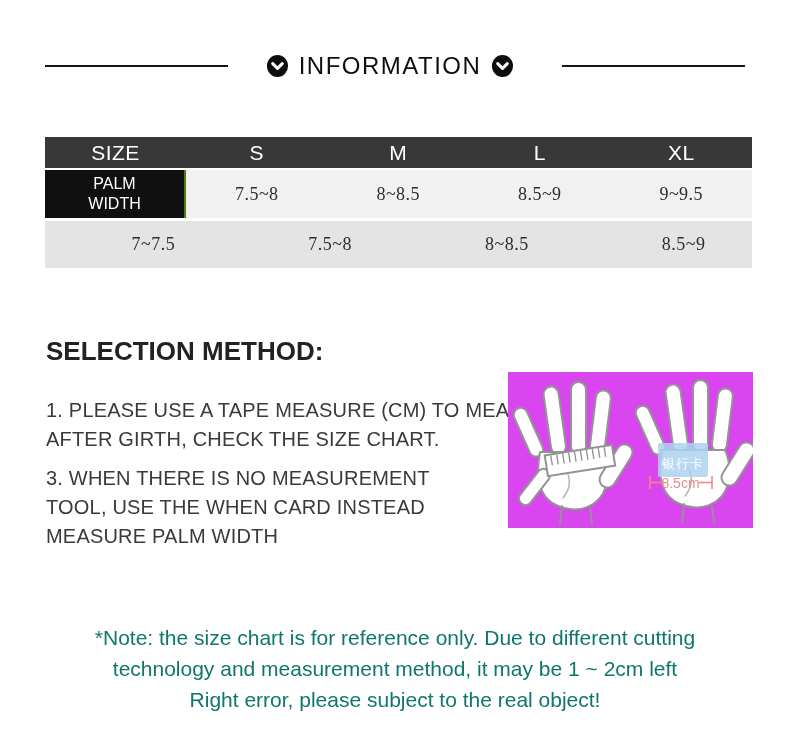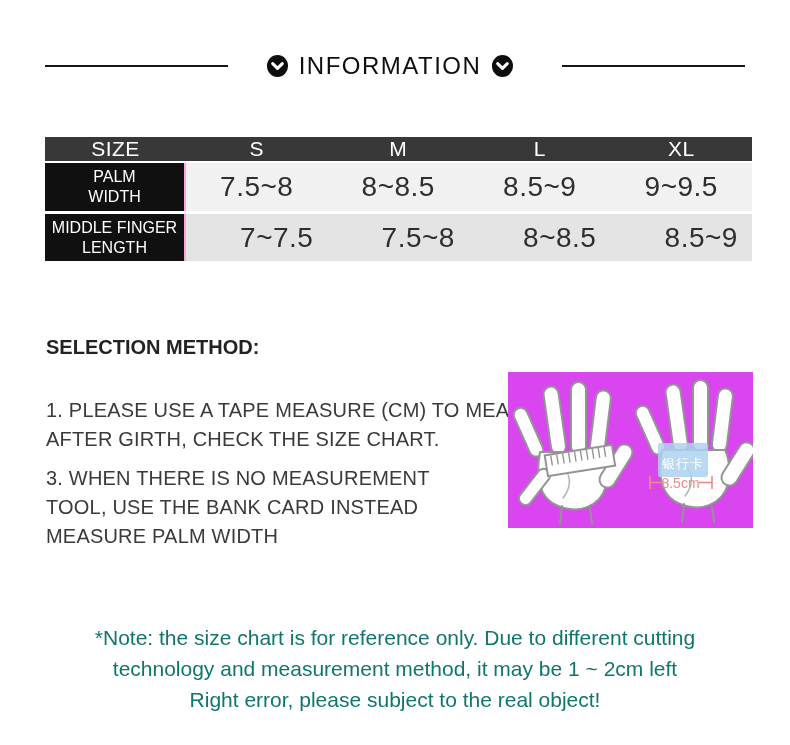--- a/index.html
+++ b/index.html
@@ -17,34 +17,34 @@
   .chev { width:23px; height:24px; flex:none; margin:0 8px; }
   .info-title { font-size:24px; letter-spacing:1.5px; color:#0e0e0e; font-weight:500;
                 padding:0 2px; white-space:nowrap; }
 
   
   .size-table { position:absolute; left:45px; top:137px; width:707px; }
   .t-row { display:flex; }
   .cell { display:flex; align-items:center; justify-content:center; box-sizing:border-box; }
   .c0 { width:141px; flex:none; }
   .cx { flex:1; }
-  .t-head { height:24px; background:#383838;justify-content:center; }
+  .t-head { height:31px; background:#383838;justify-content:center; }
   .t-head .cell { color:#ffffff; font-size:21px; letter-spacing:0.5px; }
   .t-body-row { margin-top:2px; }
   .t-body-row.second { margin-top:3px; }
   .row-palm { height:48px; }
   .row-finger { height:47px; }
   .label-cell { background:#101010; color:#ffffff; font-size:16px; line-height:1.25;
-                flex-direction:column; border-right:2px solid #f9a8d4; text-align:center; }
+                flex-direction:column; border-right:2px solid #4d7c0f; text-align:center; }
   .row-palm .val-cell { background:#f1f1f1; }
   .row-finger .val-cell { background:#e4e4e4;padding-left:40px; }
-  .val-cell { font-size:28px; color:#2e2e2e; letter-spacing:0.5px; }
+  .val-cell { font-size:18px; color:#2e2e2e; letter-spacing:0.5px;font-family:Liberation Serif, serif; }
 
   
-  .selection-heading { position:absolute; left:46px; top:336px; font-size:20px;
+  .selection-heading { position:absolute; left:46px; top:336px; font-size:26px;
                        font-weight:700; color:#222222; letter-spacing:0; white-space:nowrap; }
   .method-list { position:absolute; left:46px; top:396px; width:730px; z-index:1; }
   .method-item { margin-bottom:10px; }
   .method-line { font-size:20px; line-height:29px; color:#3a3a3a;
                  letter-spacing:0.2px; white-space:nowrap; }
 
   
   .illus-panel { position:absolute; left:508px; top:372px; width:245px; height:156px;
                  background:#d946ef; z-index:2; }
 
@@ -85,41 +85,37 @@
         <div>PALM</div>
         <div>WIDTH</div>
       </div>
       <div class="cell cx val-cell">7.5~8</div>
       <div class="cell cx val-cell">8~8.5</div>
       <div class="cell cx val-cell">8.5~9</div>
       <div class="cell cx val-cell">9~9.5</div>
     </div>
 
     <div class="t-row t-body-row second row-finger">
-      <div class="cell c0 label-cell">
-        <div>MIDDLE FINGER</div>
-        <div>LENGTH</div>
-      </div>
       <div class="cell cx val-cell">7~7.5</div>
       <div class="cell cx val-cell">7.5~8</div>
       <div class="cell cx val-cell">8~8.5</div>
       <div class="cell cx val-cell">8.5~9</div>
     </div>
   </div>
 
   <div class="selection-heading">SELECTION METHOD:</div>
 
   <div class="method-list">
     <div class="method-item">
       <div class="method-line">1. PLEASE USE A TAPE MEASURE (CM) TO MEASURE</div>
       <div class="method-line">AFTER GIRTH, CHECK THE SIZE CHART.</div>
     </div>
     <div class="method-item">
       <div class="method-line">3. WHEN THERE IS NO MEASUREMENT</div>
-      <div class="method-line">TOOL, USE THE BANK CARD INSTEAD</div>
+      <div class="method-line">TOOL, USE THE WHEN CARD INSTEAD</div>
       <div class="method-line">MEASURE PALM WIDTH</div>
     </div>
   </div>
 
   <div class="illus-panel">
     <svg width="245" height="156" viewBox="0 0 245 156" font-family="Liberation Sans, sans-serif">
       <defs>
         <g id="hand" fill="#ffffff" stroke="#949494" stroke-width="2" stroke-linecap="round" stroke-linejoin="round">
           <rect x="22" y="30" width="14" height="52" rx="7" transform="rotate(-24 29 82)"></rect>
           <rect x="42" y="12" width="15" height="68" rx="7.5" transform="rotate(-8 49.5 80)"></rect>

